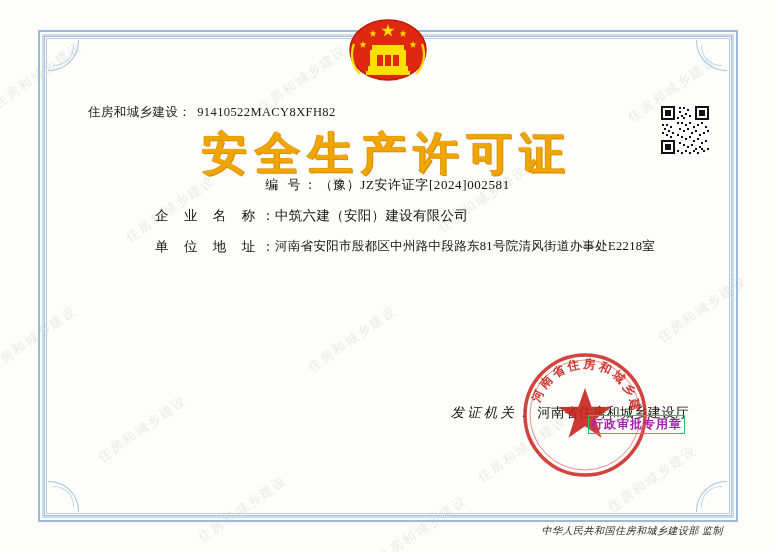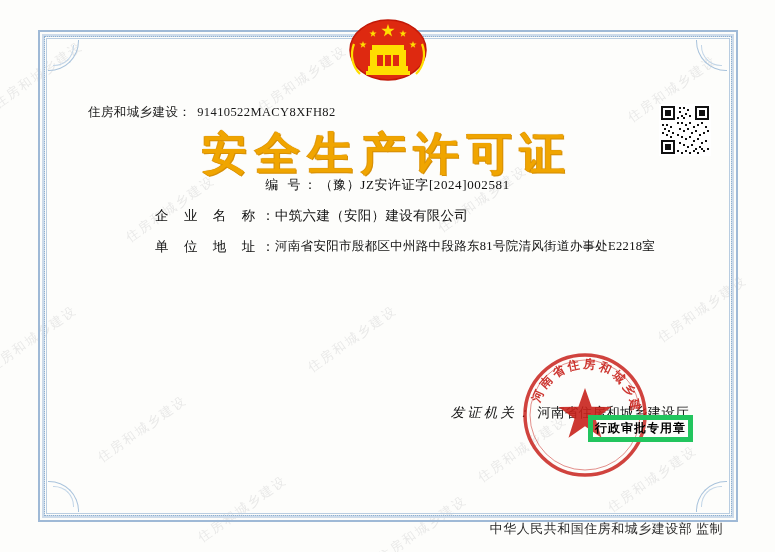--- a/index.html
+++ b/index.html
@@ -213,35 +213,36 @@
     height: 130px;
     z-index: 8;
     pointer-events: none;
   }
   .seal-text-band {
     position: absolute;
     left: 588px;
     top: 415px;
     z-index: 9;
     font-size: 12px;
-    color: #000000;
+    color: #a21caf;
     font-weight: bold;
     letter-spacing: 1px;
-    border: 5px solid #22c55e;
+    border: 1px solid #22c55e;
     padding: 0 2px;
     background: rgba(255,255,255,.05);
   }
   .footer {
     position: absolute;
     right: 52px;
     bottom: 14px;
-    font-size: 13px;
+    font-size: 10px;
     color: #2b2b2b;
     letter-spacing: .5px;
     z-index: 6;
+    font-style: italic;
   }
 </style>
 </head>
 <body>
 
 <div id="cert">
 
   <div class="wm-layer">
     <div class="wm" style="left:-14px; top:66px;">住房和城乡建设</div>
     <div class="wm" style="left:-20px; top:330px;">住房和城乡建设</div>

